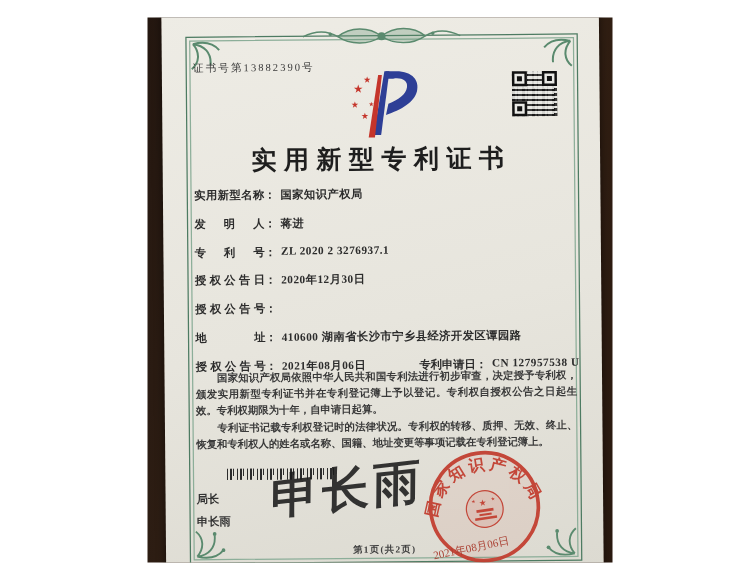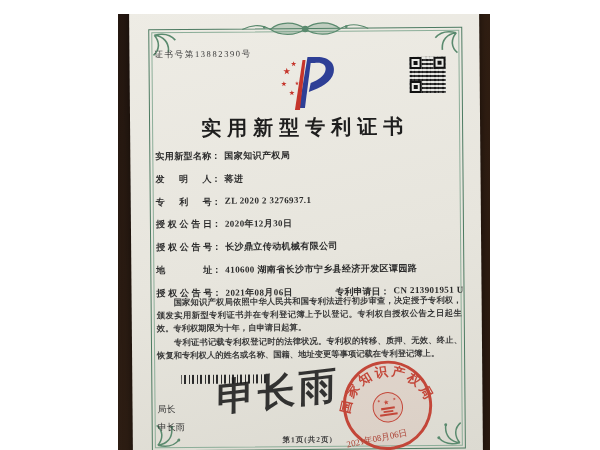--- a/index.html
+++ b/index.html
@@ -47,21 +47,21 @@
   .row{height:22.8px;display:flex;align-items:flex-start;position:relative;font-weight:600;}
   .f-label{width:56px;flex:none;display:inline-block;text-align:justify;text-align-last:justify;}
   .colon{margin-right:4px;}
   .f-value{letter-spacing:.4px;}
   .grant2{position:absolute;left:179px;top:0;display:flex;}
   .paras{position:absolute;left:25px;top:287px;width:305px;font-size:8.3px;
     line-height:13.2px;color:#3a3a3a;text-align:justify;font-weight:600;}
   .paras p{margin:0;text-indent:17px;}
   .barcode{position:absolute;left:49px;top:366px;width:86px;height:9px;
     background:repeating-linear-gradient(90deg,#2b2b2b 0 1px,transparent 1px 2.5px,#2b2b2b 2.5px 4.5px,transparent 4.5px 5.5px,#2b2b2b 5.5px 6px,transparent 6px 8px);}
-  .signer{position:absolute;left:25px;top:392px;font-size:9px;line-height:17.5px;color:#333;font-weight:400;}
+  .signer{position:absolute;left:25px;top:382px;font-size:9px;line-height:17.5px;color:#333;font-weight:700;}
   .signature{position:absolute;left:84px;top:358px;font-size:38px;color:#1b1b1b;
     transform:rotate(-6deg) skewX(-7deg);font-weight:600;opacity:.88;letter-spacing:3px;
     white-space:nowrap;}
   .seal{position:absolute;left:206px;top:349px;width:98px;height:98px;transform:rotate(-8deg);opacity:.95;}
   .page-footer{position:absolute;left:0;right:0;top:427px;text-align:center;
     font-size:7.5px;color:#3f3f3f;letter-spacing:1px;font-weight:600;}
 </style>
 </head>
 <body>
 
@@ -136,35 +136,34 @@
           <span class="f-value">ZL 2020 2 3276937.1</span>
       </div>
       <div class="row">
         <span class="f-label">授权公告日</span>
           <span class="colon">：</span>
           <span class="f-value">2020年12月30日</span>
       </div>
       <div class="row">
         <span class="f-label">授权公告号</span>
           <span class="colon">：</span>
-          <span class="f-value">长沙鼎立传动机械有限公司</span>
       </div>
       <div class="row">
         <span class="f-label">地址</span>
           <span class="colon">：</span>
           <span class="f-value">410600 湖南省长沙市宁乡县经济开发区谭园路</span>
       </div>
       <div class="row">
         <span class="f-label">授权公告号</span>
           <span class="colon">：</span>
           <span class="f-value">2021年08月06日</span>
         <span class="grant2">
           <span>专利申请日</span>
             <span class="colon">：</span>
-            <span class="f-value">CN 213901951 U</span>
+            <span class="f-value">CN 127957538 U</span>
         </span>
       </div>
     </div>
 
     <div class="paras">
       <p>国家知识产权局依照中华人民共和国专利法进行初步审查，决定授予专利权，颁发实用新型专利证书并在专利登记簿上予以登记。专利权自授权公告之日起生效。专利权期限为十年，自申请日起算。</p>
       <p>专利证书记载专利权登记时的法律状况。专利权的转移、质押、无效、终止、恢复和专利权人的姓名或名称、国籍、地址变更等事项记载在专利登记簿上。</p>
     </div>
 
     <div class="barcode"></div>

